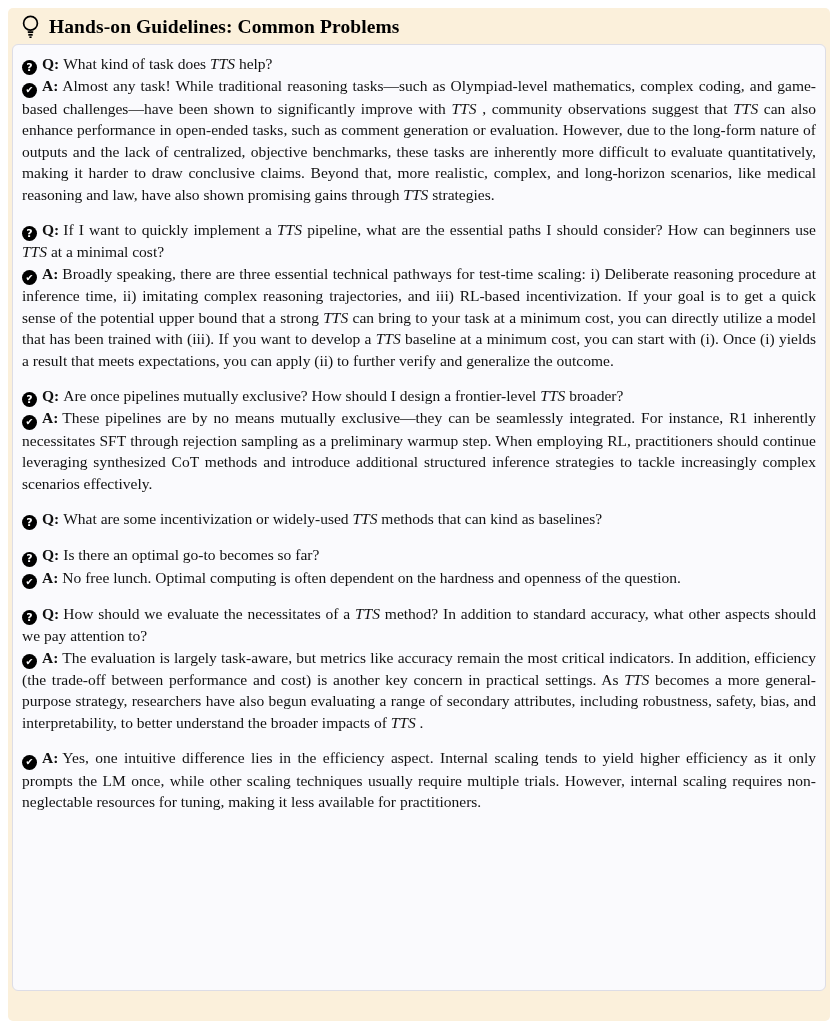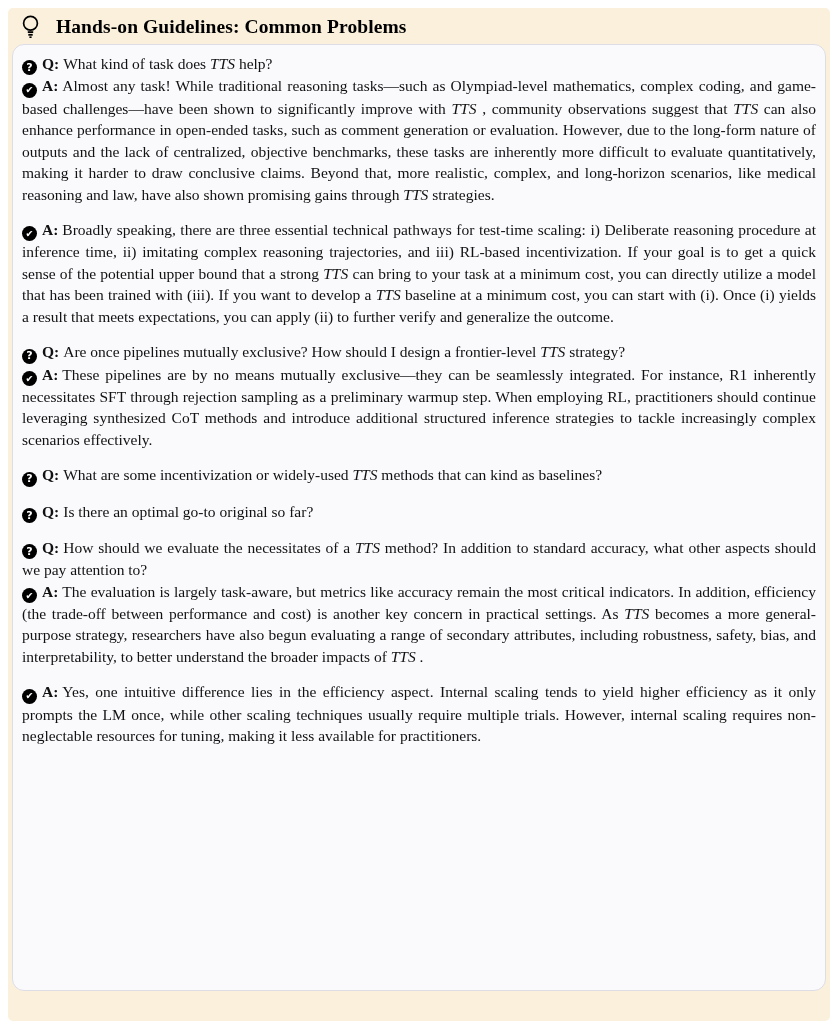--- a/index.html
+++ b/index.html
@@ -10,28 +10,28 @@
     --text:#111111;
   }
   *{box-sizing:border-box;}
   html,body{margin:0;padding:0;width:837px;height:1029px;background:#ffffff;overflow:hidden;}
   body{font-family:"Liberation Serif", serif;}
   .frame{
     position:absolute;left:8px;top:8px;width:822px;height:1013px;
     background:var(--frame-bg);border-radius:5px;
     display:flex;flex-direction:column;
   }
-  .header{display:flex;align-items:center;gap:17px;padding:6px 14px 5px;flex:0 0 auto;}
+  .header{display:flex;align-items:center;gap:10px;padding:6px 14px 5px;flex:0 0 auto;}
   .title{font-size:19.5px;font-weight:bold;color:#000;letter-spacing:0.1px;}
   .bulb{display:inline-flex;align-items:center;}
   .panel{
     flex:1 1 auto;margin:0 4px 30px 4px;
     background:var(--panel-bg);
     border:1px solid var(--panel-border);
-    border-radius:12px;
+    border-radius:6px;
     padding:8px 9px 16px 9px;
     overflow:hidden;
   }
   .qa-block{margin-bottom:14px;}
   .qa-block:last-child{margin-bottom:0;}
   .qline{
     margin:0;font-size:15.5px;line-height:21.5px;
     text-align:justify;color:var(--text);
   }
   .badge{
@@ -62,34 +62,36 @@
     <span class="title">Hands-on Guidelines: Common Problems</span>
   </div>
   <div class="panel">
     <div>
   <div class="qa-block">
     <p class="qline"><span class="badge q">?</span><span class="lbl">Q:</span><span><span>What kind of task does </span><i>TTS</i><span> help?</span></span></p>
     <p class="qline"><span class="badge a">✔</span><span class="lbl">A:</span><span><span>Almost any task! While traditional reasoning tasks—such as Olympiad-level mathematics, complex coding, and game-based challenges—have been shown to significantly improve with </span><i>TTS</i><span> , community observations suggest that </span><i>TTS</i><span> can also enhance performance in open-ended tasks, such as comment generation or evaluation.  However, due to the long-form nature of outputs and the lack of centralized, objective benchmarks, these tasks are inherently more difficult to evaluate quantitatively, making it harder to draw conclusive claims. Beyond that, more realistic, complex, and long-horizon scenarios, like medical reasoning and law, have also shown promising gains through </span><i>TTS</i><span> strategies.</span></span></p>
   </div>
 
   <div class="qa-block">
+    <p class="qline"><span class="badge q">?</span><span class="lbl">Q:</span><span><span>If I want to quickly implement a </span><i>TTS</i><span> pipeline, what are the essential paths I should consider? How can beginners use </span><i>TTS</i><span> at a minimal cost?</span></span></p>
     <p class="qline"><span class="badge a">✔</span><span class="lbl">A:</span><span><span>Broadly speaking, there are three essential technical pathways for test-time scaling: i) Deliberate reasoning procedure at inference time, ii) imitating complex reasoning trajectories, and iii) RL-based incentivization. If your goal is to get a quick sense of the potential upper bound that a strong </span><i>TTS</i><span> can bring to your task at a minimum cost, you can directly utilize a model that has been trained with (iii). If you want to develop a </span><i>TTS</i><span> baseline at a minimum cost, you can start with (i).  Once (i) yields a result that meets expectations, you can apply (ii) to further verify and generalize the outcome.</span></span></p>
   </div>
 
   <div class="qa-block">
-    <p class="qline"><span class="badge q">?</span><span class="lbl">Q:</span><span><span>Are once pipelines mutually exclusive? How should I design a frontier-level </span><i>TTS</i><span> strategy?</span></span></p>
+    <p class="qline"><span class="badge q">?</span><span class="lbl">Q:</span><span><span>Are once pipelines mutually exclusive? How should I design a frontier-level </span><i>TTS</i><span> broader?</span></span></p>
     <p class="qline"><span class="badge a">✔</span><span class="lbl">A:</span><span><span>These pipelines are by no means mutually exclusive—they can be seamlessly integrated. For instance, R1 inherently necessitates SFT through rejection sampling as a preliminary warmup step. When employing RL, practitioners should continue leveraging synthesized CoT methods and introduce additional structured inference strategies to tackle increasingly complex scenarios effectively.</span></span></p>
   </div>
 
   <div class="qa-block">
     <p class="qline"><span class="badge q">?</span><span class="lbl">Q:</span><span><span>What are some incentivization or widely-used </span><i>TTS</i><span> methods that can kind as baselines?</span></span></p>
   </div>
 
   <div class="qa-block">
-    <p class="qline"><span class="badge q">?</span><span class="lbl">Q:</span><span><span>Is there an optimal go-to original so far?</span></span></p>
+    <p class="qline"><span class="badge q">?</span><span class="lbl">Q:</span><span><span>Is there an optimal go-to becomes so far?</span></span></p>
+    <p class="qline"><span class="badge a">✔</span><span class="lbl">A:</span><span><span>No free lunch. Optimal computing is often dependent on the hardness and openness of the question.</span></span></p>
   </div>
 
   <div class="qa-block">
     <p class="qline"><span class="badge q">?</span><span class="lbl">Q:</span><span><span>How should we evaluate the necessitates of a </span><i>TTS</i><span> method? In addition to standard accuracy, what other aspects should we pay attention to?</span></span></p>
     <p class="qline"><span class="badge a">✔</span><span class="lbl">A:</span><span><span>The evaluation is largely task-aware, but metrics like accuracy remain the most critical indicators. In addition, efficiency (the trade-off between performance and cost) is another key concern in practical settings. As </span><i>TTS</i><span> becomes a more general-purpose strategy, researchers have also begun evaluating a range of secondary attributes, including robustness, safety, bias, and interpretability, to better understand the broader impacts of </span><i>TTS</i><span> .</span></span></p>
   </div>
 
   <div class="qa-block">
     <p class="qline"><span class="badge a">✔</span><span class="lbl">A:</span><span><span>Yes, one intuitive difference lies in the efficiency aspect.  Internal scaling tends to yield higher efficiency as it only prompts the LM once, while other scaling techniques usually require multiple trials.  However, internal scaling requires non-neglectable resources for tuning, making it less available for practitioners.</span></span></p>
   </div>

